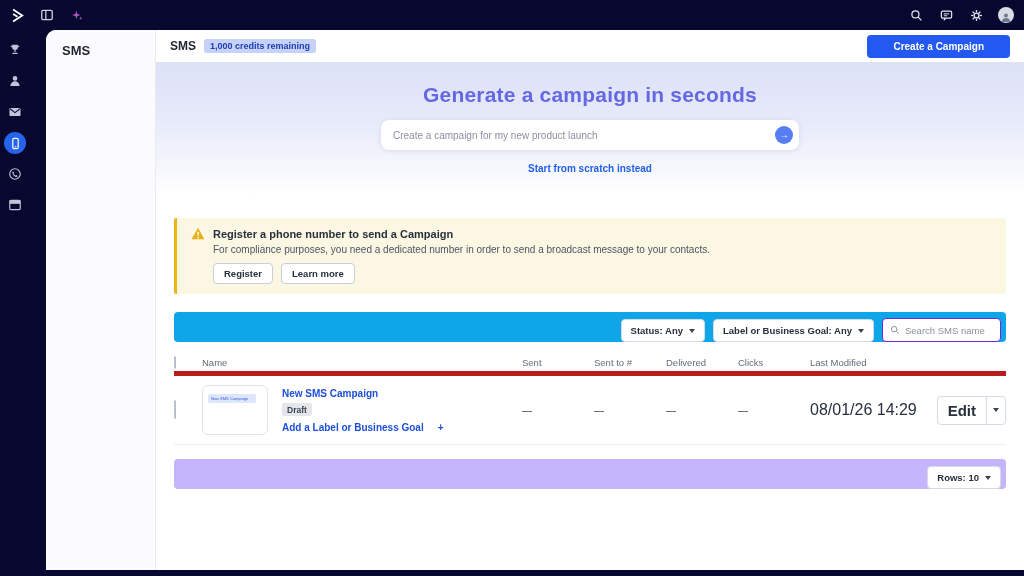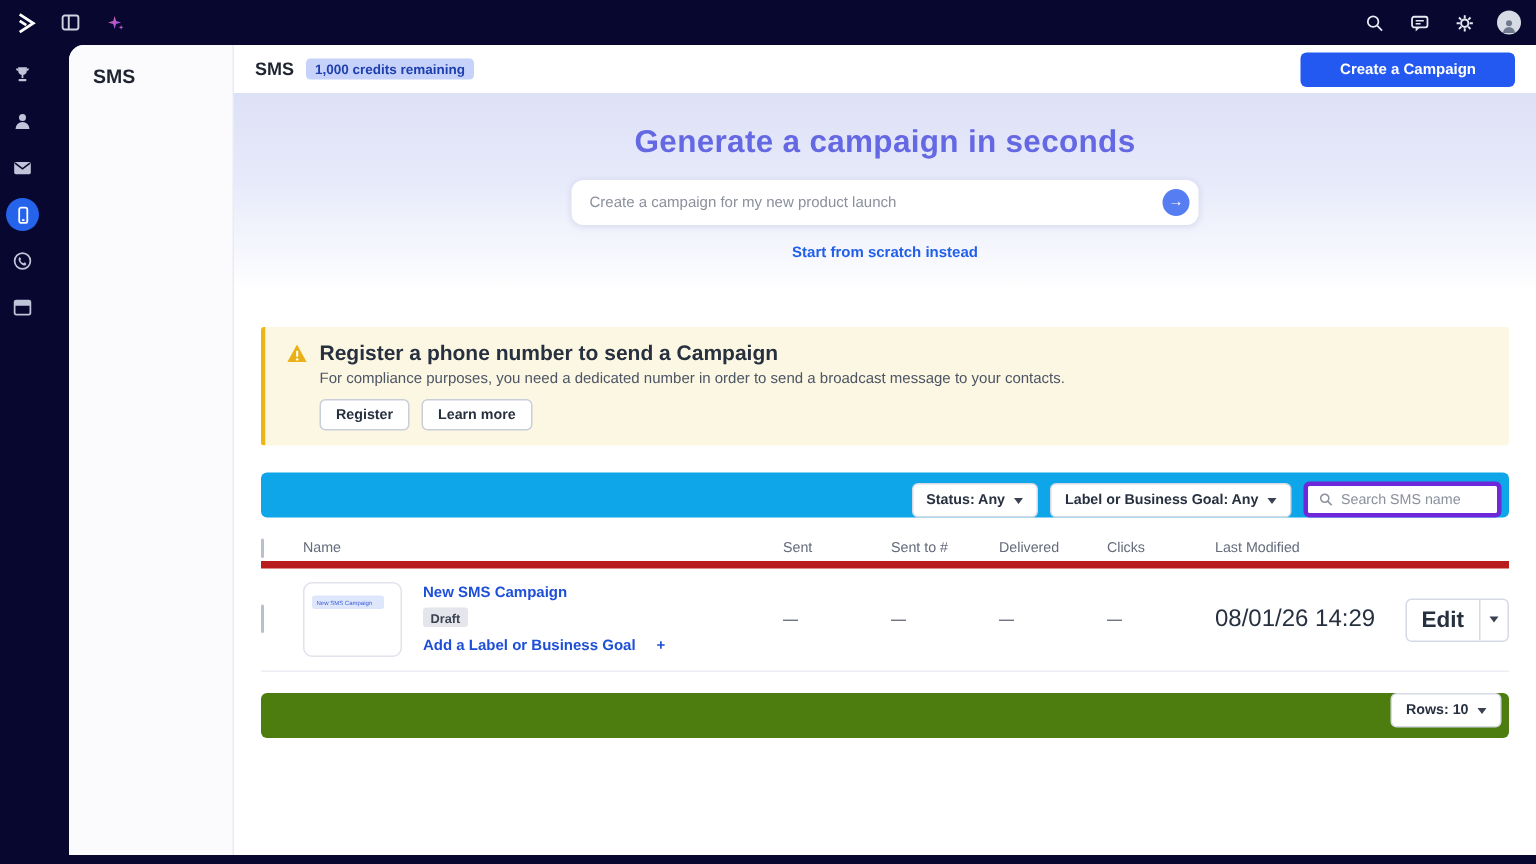--- a/index.html
+++ b/index.html
@@ -42,30 +42,30 @@
   .hero-title { font-size:21px; font-weight:bold; color:#6468e3; letter-spacing:0.2px; }
   .hero-input-wrap { width:418px; height:30px; margin:13px auto 0; background:#fff; border-radius:8px; box-shadow:0 1px 5px rgba(40,50,120,.12); display:flex; align-items:center; padding:0 6px 0 12px; }
   .hero-input { flex:1; border:none; outline:none; font-size:10px; color:#333; font-family:inherit; background:transparent; }
   .hero-input::placeholder { color:#8b909c; }
   .hero-send { width:18px; height:18px; border-radius:50%; background:#567df2; border:none; color:#fff; font-size:10px; line-height:1; display:flex; align-items:center; justify-content:center; cursor:pointer; }
   .scratch-link { display:inline-block; margin-top:13px; font-size:10px; font-weight:bold; color:#2160e8; text-decoration:none; cursor:pointer; }
 
   
   .banner { margin:23px 18px 0; background:#fcf7e2; border-left:3px solid #edb614; border-radius:2px; padding:9px 14px 10px; }
   .banner-head { display:flex; align-items:center; gap:8px; }
-  .banner-title { font-size:14px; font-weight:bold; color:#27303f; }
+  .banner-title { font-size:11px; font-weight:bold; color:#27303f; }
   .banner-desc { font-size:10px; color:#4c5565; margin:4px 0 0 22px; }
   .banner-actions { display:flex; gap:8px; margin:8px 0 0 22px; }
   .ghost-btn { background:#fff; border:1px solid #c9cedb; border-radius:4px; font-size:9.5px; font-weight:bold; color:#27303f; padding:4px 10px; cursor:pointer; font-family:inherit; }
 
   
   .filter-strip { margin:18px 18px 0; height:30px; background:#0ea5e9; border-radius:4px; display:flex; align-items:flex-end; justify-content:flex-end; gap:8px; padding-right:5px; }
   .drop-btn { background:#fff; border:1px solid #d6dae4; border-radius:4px; font-size:9.5px; font-weight:bold; color:#27303f; padding:5px 9px; display:flex; align-items:center; gap:6px; cursor:pointer; font-family:inherit; }
   .caret { width:0; height:0; border-left:3.5px solid transparent; border-right:3.5px solid transparent; border-top:4px solid #3a4150; }
-  .search-box { background:#fff; border:3px solid #6d28d9; border-radius:4px; height:24px; width:132px; display:flex; align-items:center; padding:0 7px; gap:5px; }
+  .search-box { background:#fff; border:1px solid #6d28d9; border-radius:4px; height:24px; width:119px; display:flex; align-items:center; padding:0 7px; gap:5px; }
   .search-box input { border:none; outline:none; width:100%; font-size:9.5px; font-family:inherit; color:#333; background:transparent; }
   .search-box input::placeholder { color:#8b909c; }
 
   
   .table { margin:12px 18px 0; }
   .thead { display:flex; align-items:center; height:22px; border-bottom:5px solid #b91c1c; font-size:9.5px; color:#646b7a; }
   .trow { display:flex; align-items:center; padding:9px 0; border-bottom:1px solid #eceef3; }
   .col-check { width:28px; }
   .col-name { flex:1; display:flex; align-items:center; gap:14px; }
   .col-num { width:72px; }
@@ -77,21 +77,21 @@
   .row-name { font-size:10px; font-weight:bold; color:#1d4fd7; cursor:pointer; }
   .draft-badge { display:inline-block; margin-top:4px; background:#e4e6eb; color:#3c4452; font-size:8.5px; font-weight:bold; padding:1.5px 5px; border-radius:2px; }
   .add-label-link { margin-top:5px; font-size:10px; font-weight:bold; color:#1d4fd7; cursor:pointer; display:flex; align-items:center; gap:14px; }
   .dash { font-size:10px; color:#3a4150; }
   .mod-text { font-size:16px; color:#27303f; }
   .edit-btn { display:flex; border:1px solid #d6dae4; border-radius:4px; background:#fff; overflow:hidden; }
   .edit-main { font-size:15px; font-weight:bold; color:#27303f; padding:5px 10px; cursor:pointer; }
   .edit-caret { border-left:1px solid #d6dae4; padding:5px 6px; display:flex; align-items:center; cursor:pointer; }
 
   
-  .footer-strip { margin:14px 18px 0; height:30px; background:#4d7c0f; border-radius:4px; display:flex; align-items:flex-start; justify-content:flex-end; padding-right:5px; }
+  .footer-strip { margin:14px 18px 0; height:30px; background:#c4b5fd; border-radius:4px; display:flex; align-items:flex-end; justify-content:flex-end; padding-right:5px; }
 
   svg { display:block; }
 </style>
 </head>
 <body>
 
 <div class="topbar">
   <div class="topbar-left">
     <span class="tb-icon">
       <svg width="15" height="15" viewBox="0 0 24 24">

